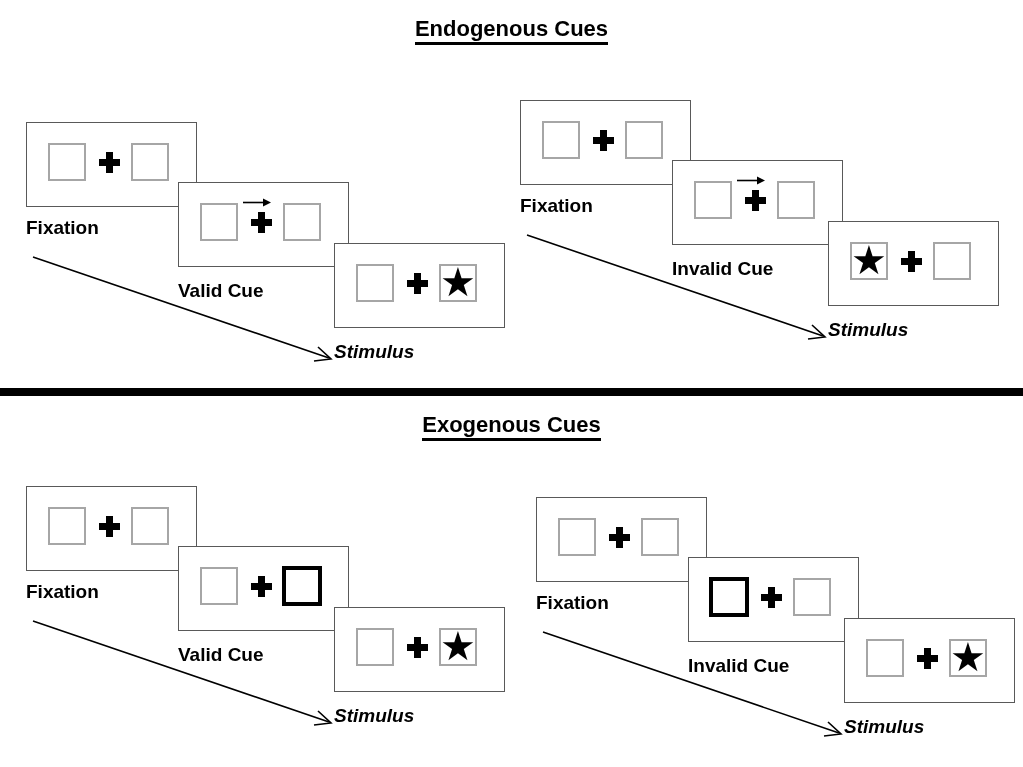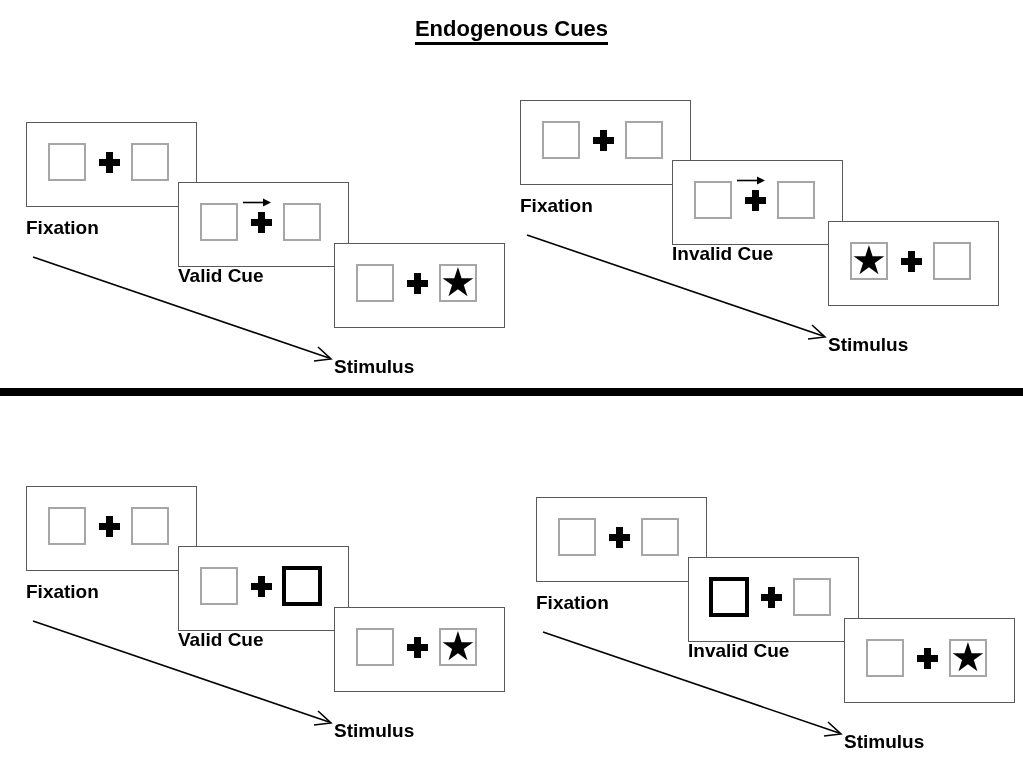--- a/index.html
+++ b/index.html
@@ -22,22 +22,22 @@
 
   .panel{position:absolute;width:171px;height:85px;border:1.5px solid #595959;
     background:#fff;box-sizing:border-box;}
   .p1{left:0;top:0;z-index:1;}
   .p2{left:152px;top:60px;z-index:2;}
   .p3{left:308px;top:121px;z-index:3;}
 
   .plabel{position:absolute;width:171px;font-size:19px;
     font-weight:700;z-index:4;white-space:nowrap;}
   .l1{left:0;top:95px;}
-  .l2{left:152px;top:143px;}
-  .l3{left:308px;top:234px;}
+  .l2{left:152px;top:158px;}
+  .l3{left:308px;top:219px;font-style:italic;}
 
   .seq-arrow{position:absolute;left:0;top:122px;width:330px;height:135px;z-index:0;}
 
   .sq{position:absolute;width:34px;height:34px;border:2px solid #a6a6a6;background:#fff;
     display:flex;align-items:center;justify-content:center;box-sizing:content-box;}
   .sq-l{left:21px;top:20px;}
   .sq-r{left:104px;top:20px;}
   .cue-box{width:32px;height:32px;border:4px solid #000;}
   .cue-box.sq-l{left:20px;top:19px;}
   .cue-box.sq-r{left:103px;top:19px;}
@@ -51,20 +51,23 @@
   .star{font-family:"DejaVu Sans",sans-serif;font-size:40px;line-height:34px;
     color:#000;display:block;transform:translateY(-1px);}
 </style>
 </head>
 <body>
 
 <div id="canvas">
 
   <div class="sec-title t-endo">
     <span class="u">Endogenous Cues</span>
+  </div>
+  <div class="sec-title t-exo">
+    <span class="u">Exogenous Cues</span>
   </div>
 
   <div class="divider"></div>
 
   <div class="group g-endo-valid">
     <svg class="seq-arrow" viewBox="0 0 330 135">
       <line x1="7" y1="13" x2="303" y2="114" stroke="#000" stroke-width="1.6"></line>
       <path d="M292 103 L305 115 L288 117" fill="none" stroke="#000" stroke-width="1.6"></path>
     </svg>
     <div class="panel p1">

